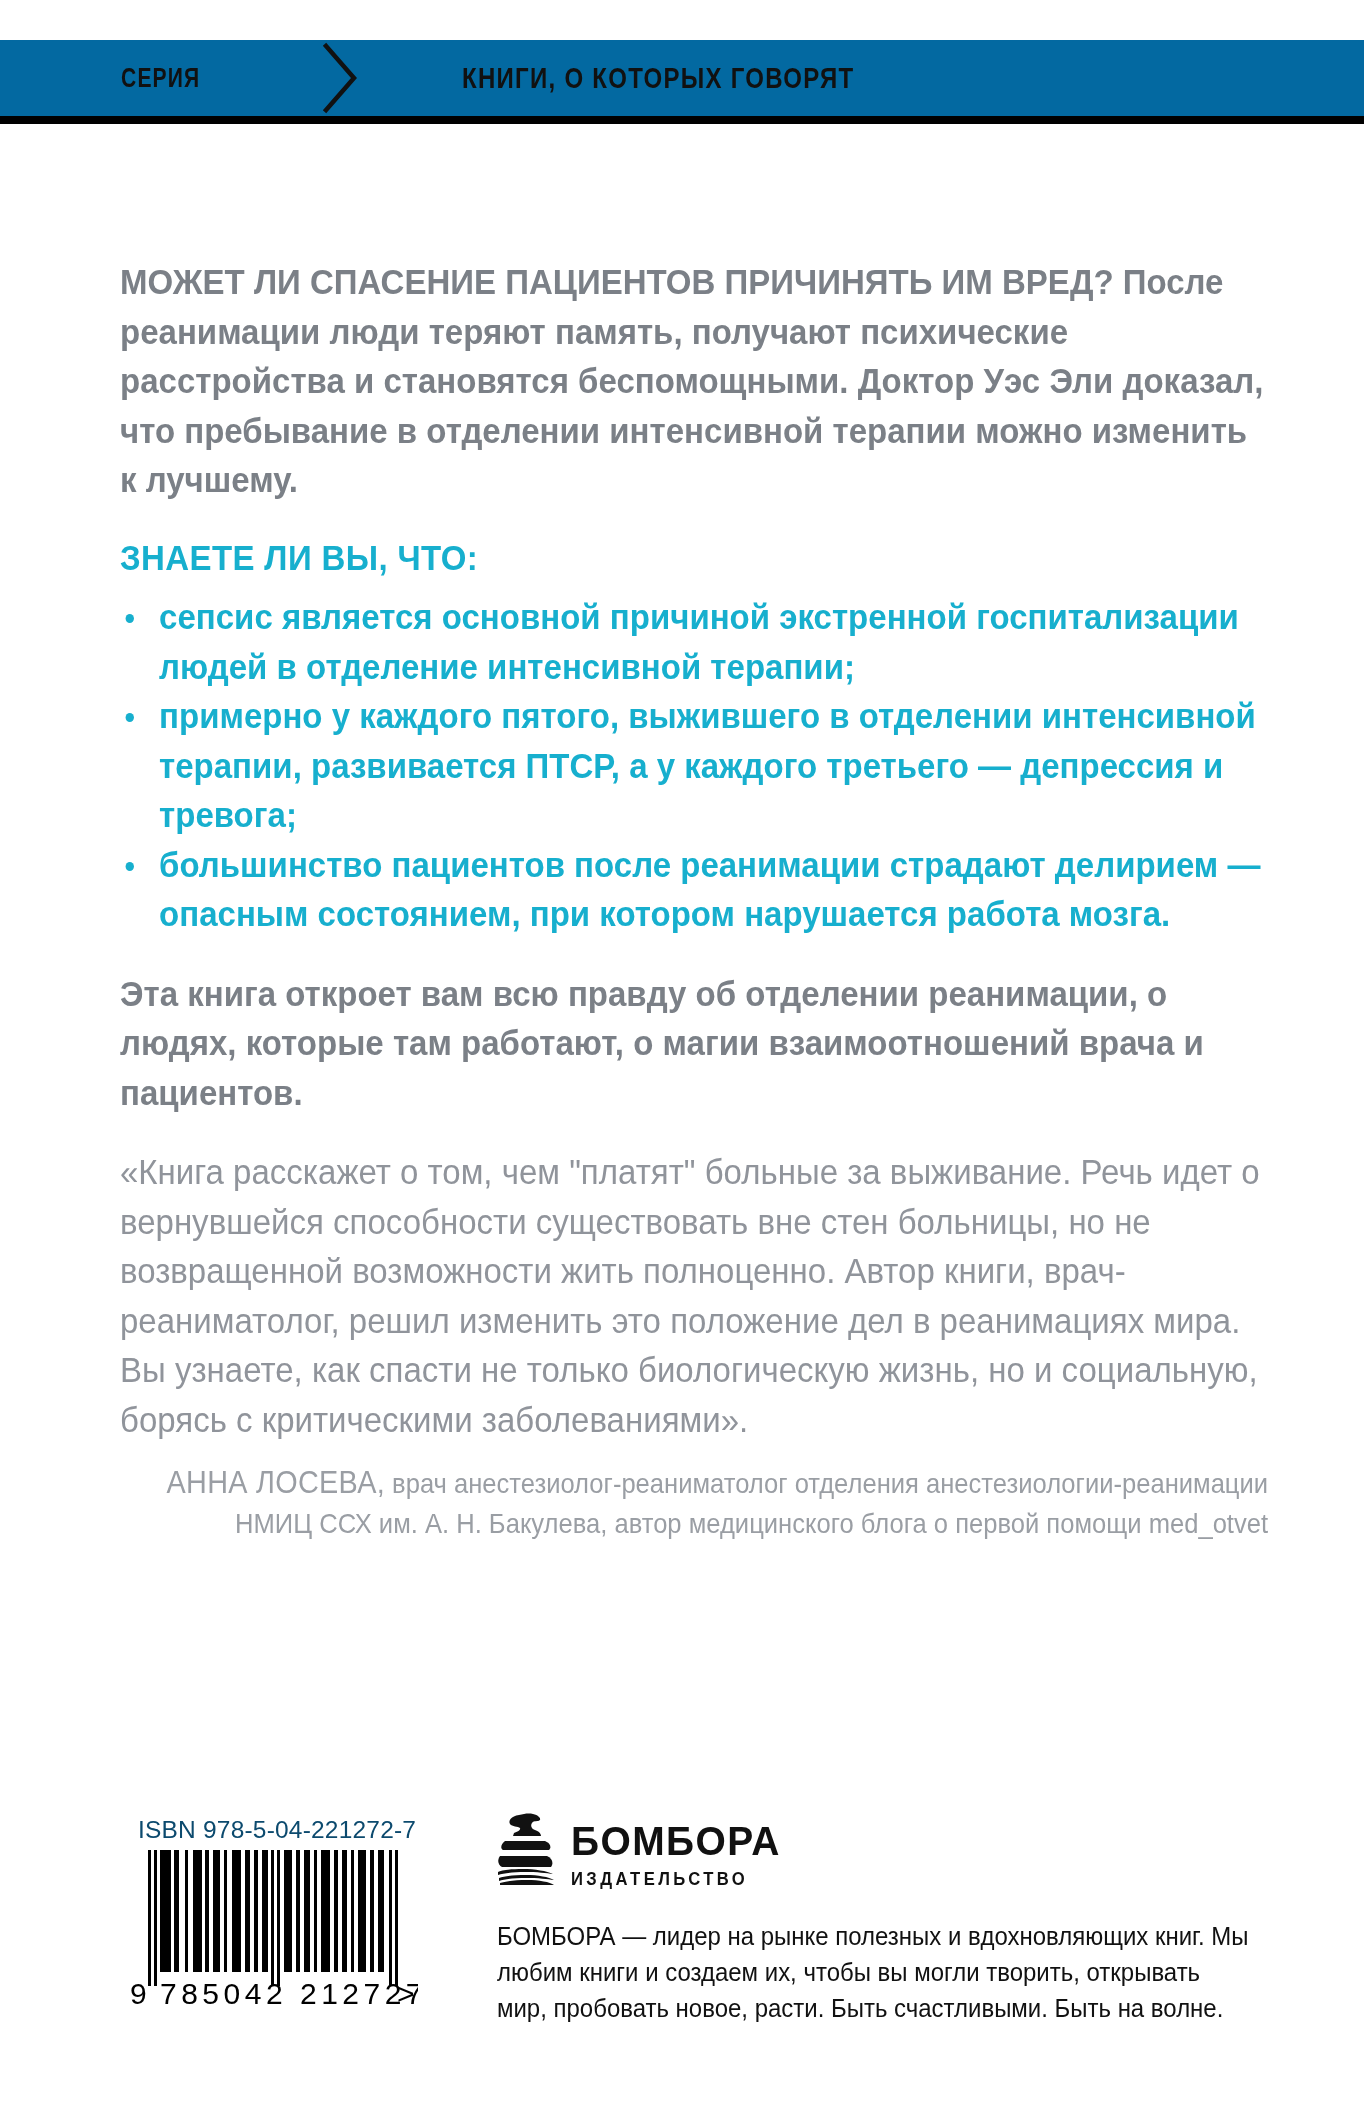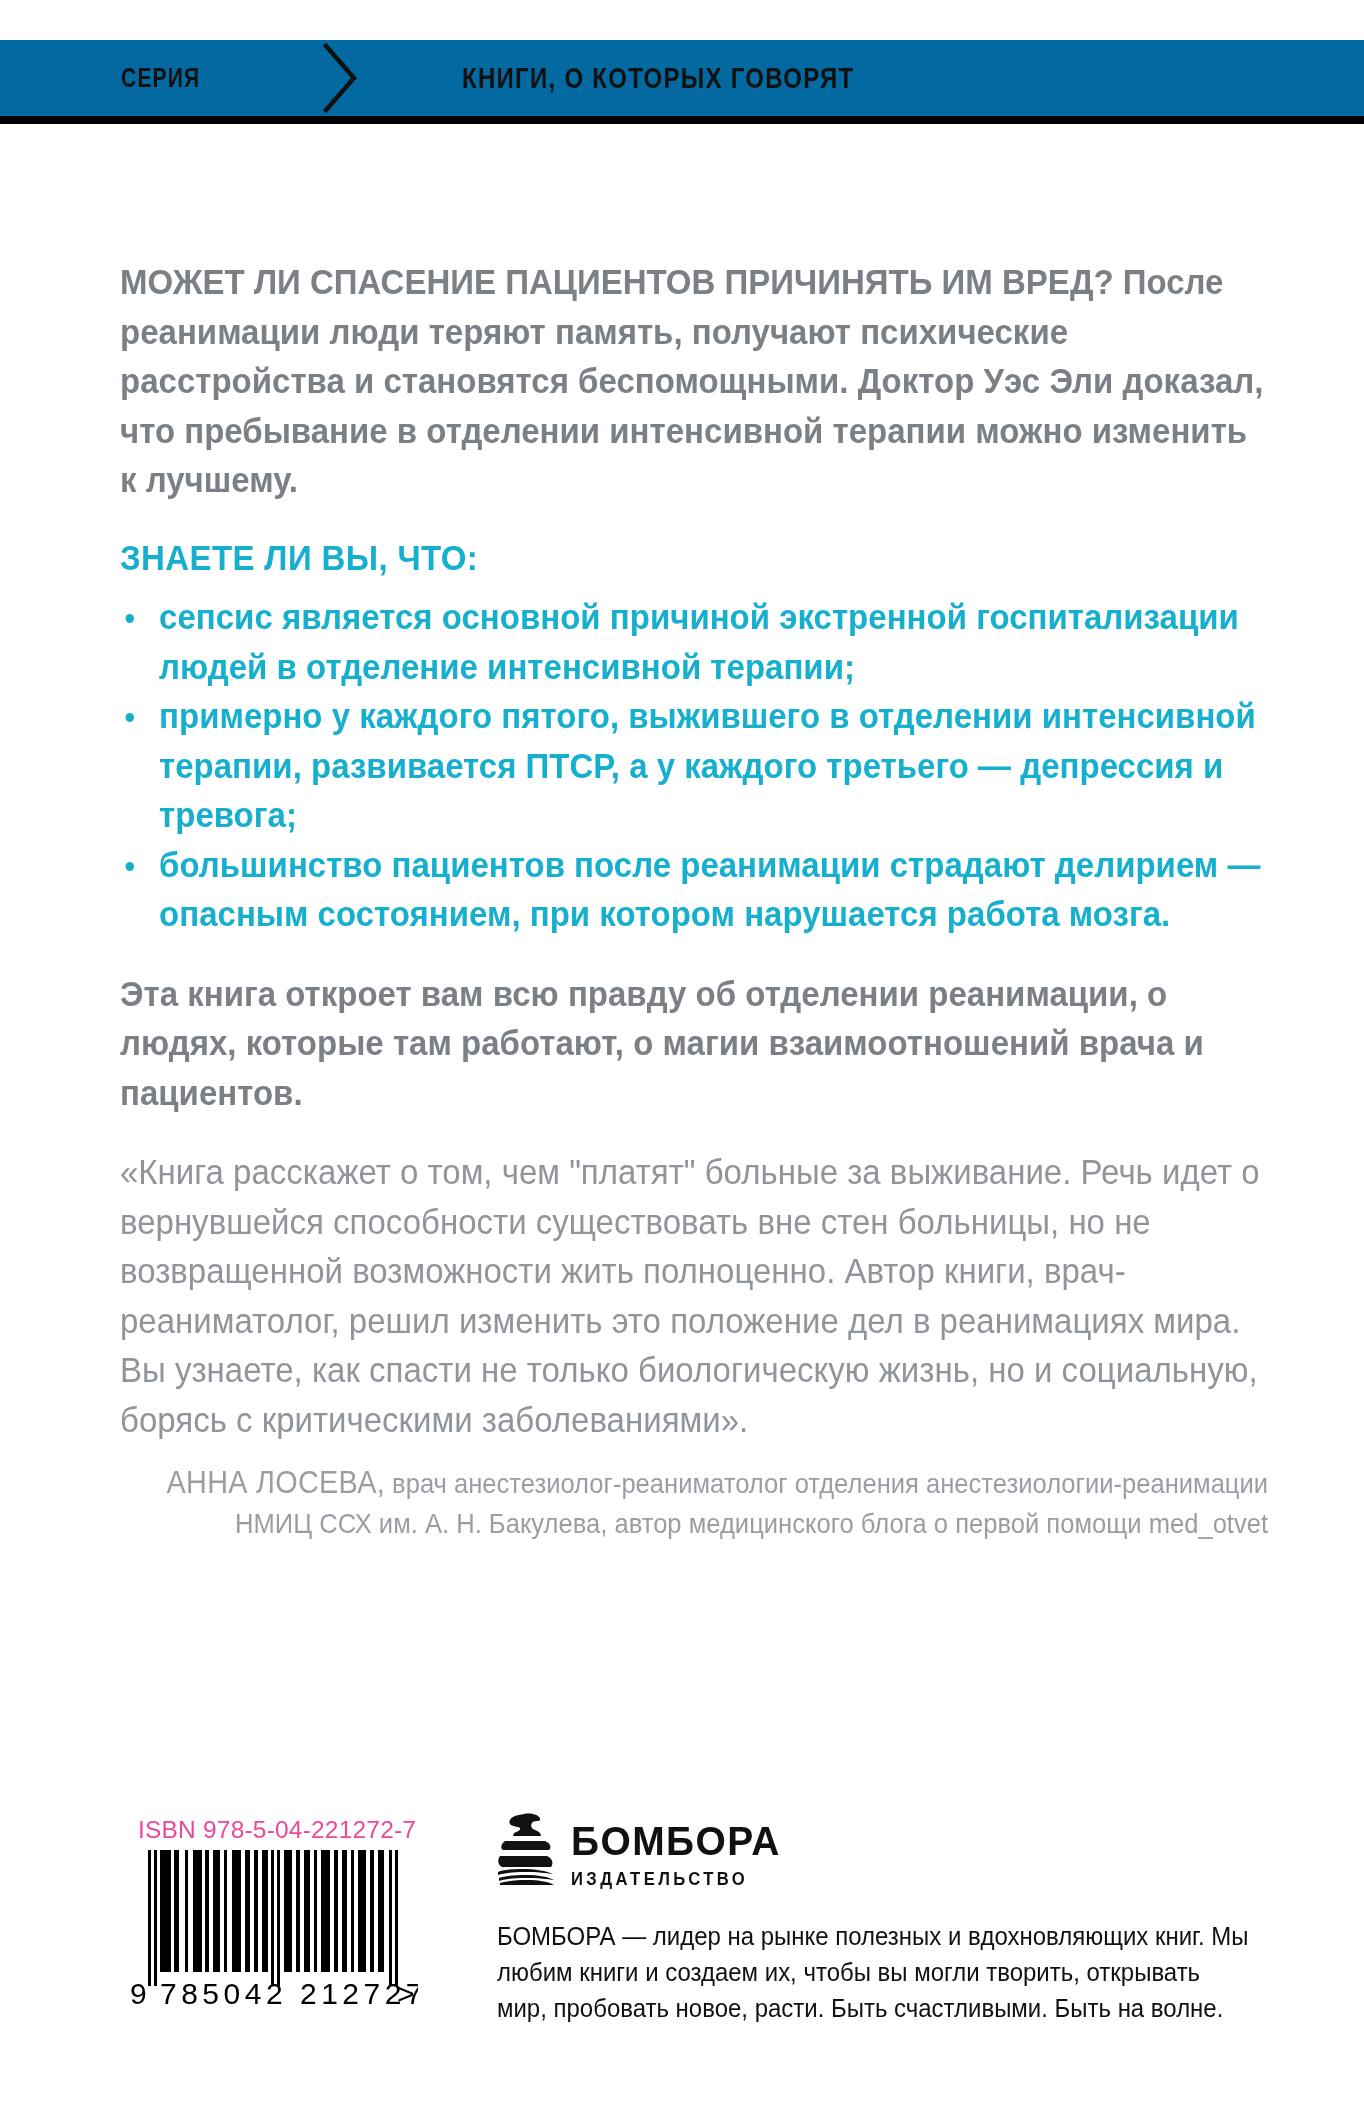--- a/index.html
+++ b/index.html
@@ -179,21 +179,21 @@
 
   .isbn-block {
     position: absolute;
     left: 108px;
     top: 8px;
     width: 310px;
   }
   .isbn-text {
     font-family: "Liberation Sans", sans-serif;
     font-size: 24.5px;
-    color: #ec4899;
+    color: #0c4a6e;
     letter-spacing: 0.2px;
     margin-left: 30px;
     margin-bottom: 2px;
     white-space: nowrap;
   }
   .barcode {
     display: block;
   }
 
   .pub-block {

